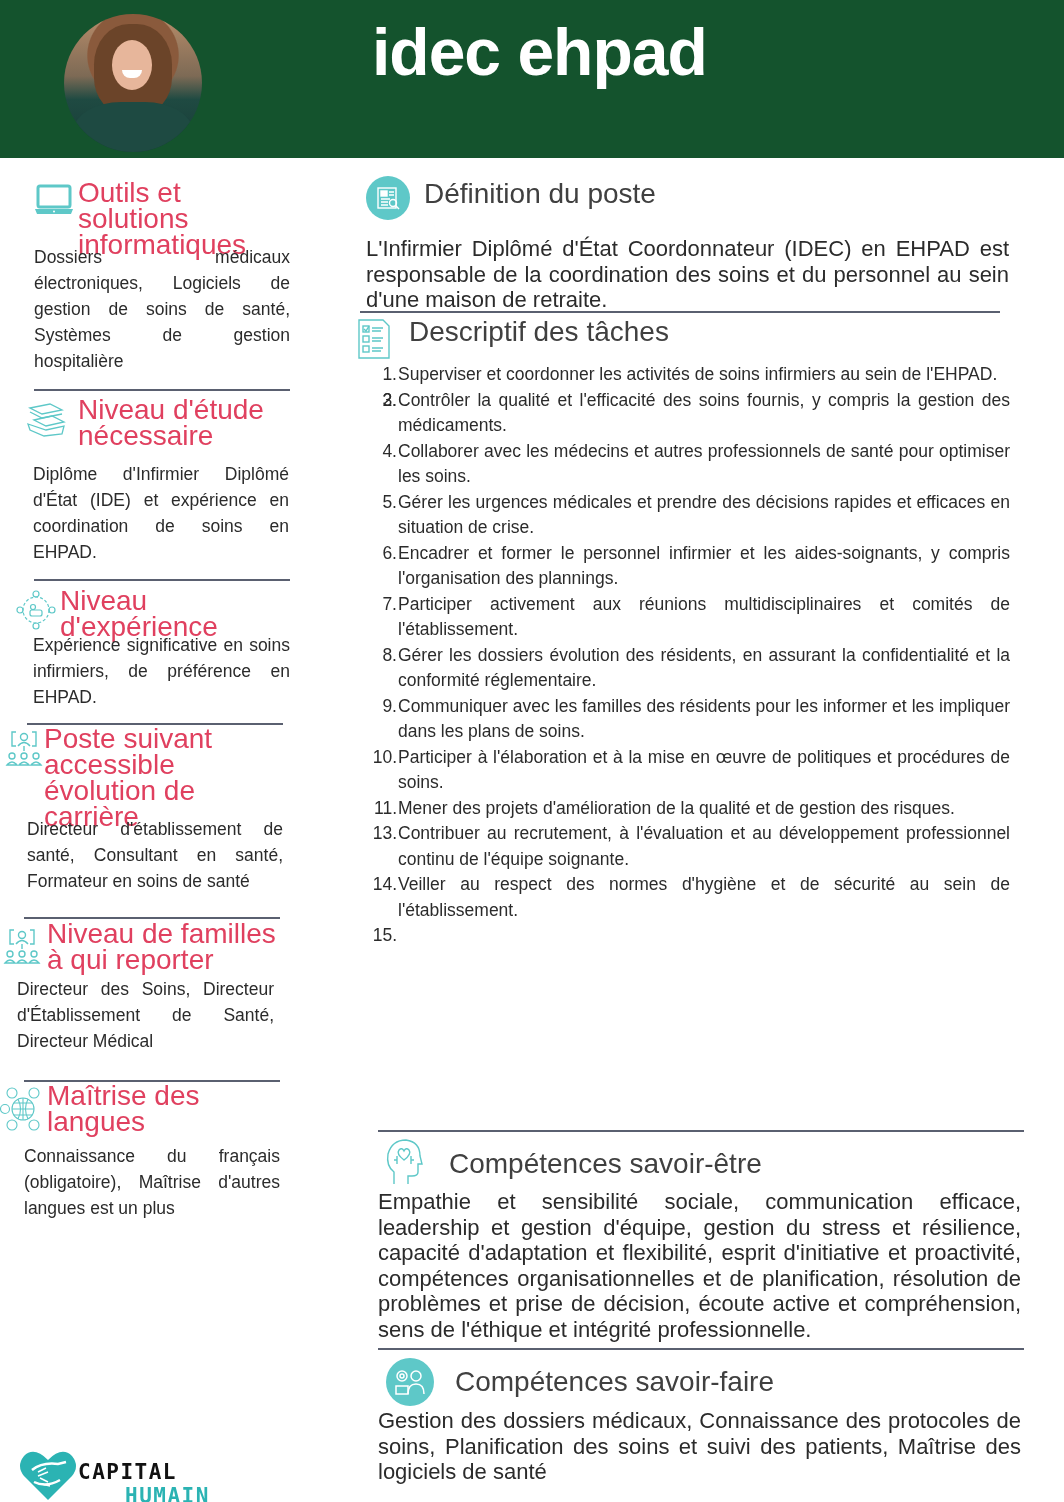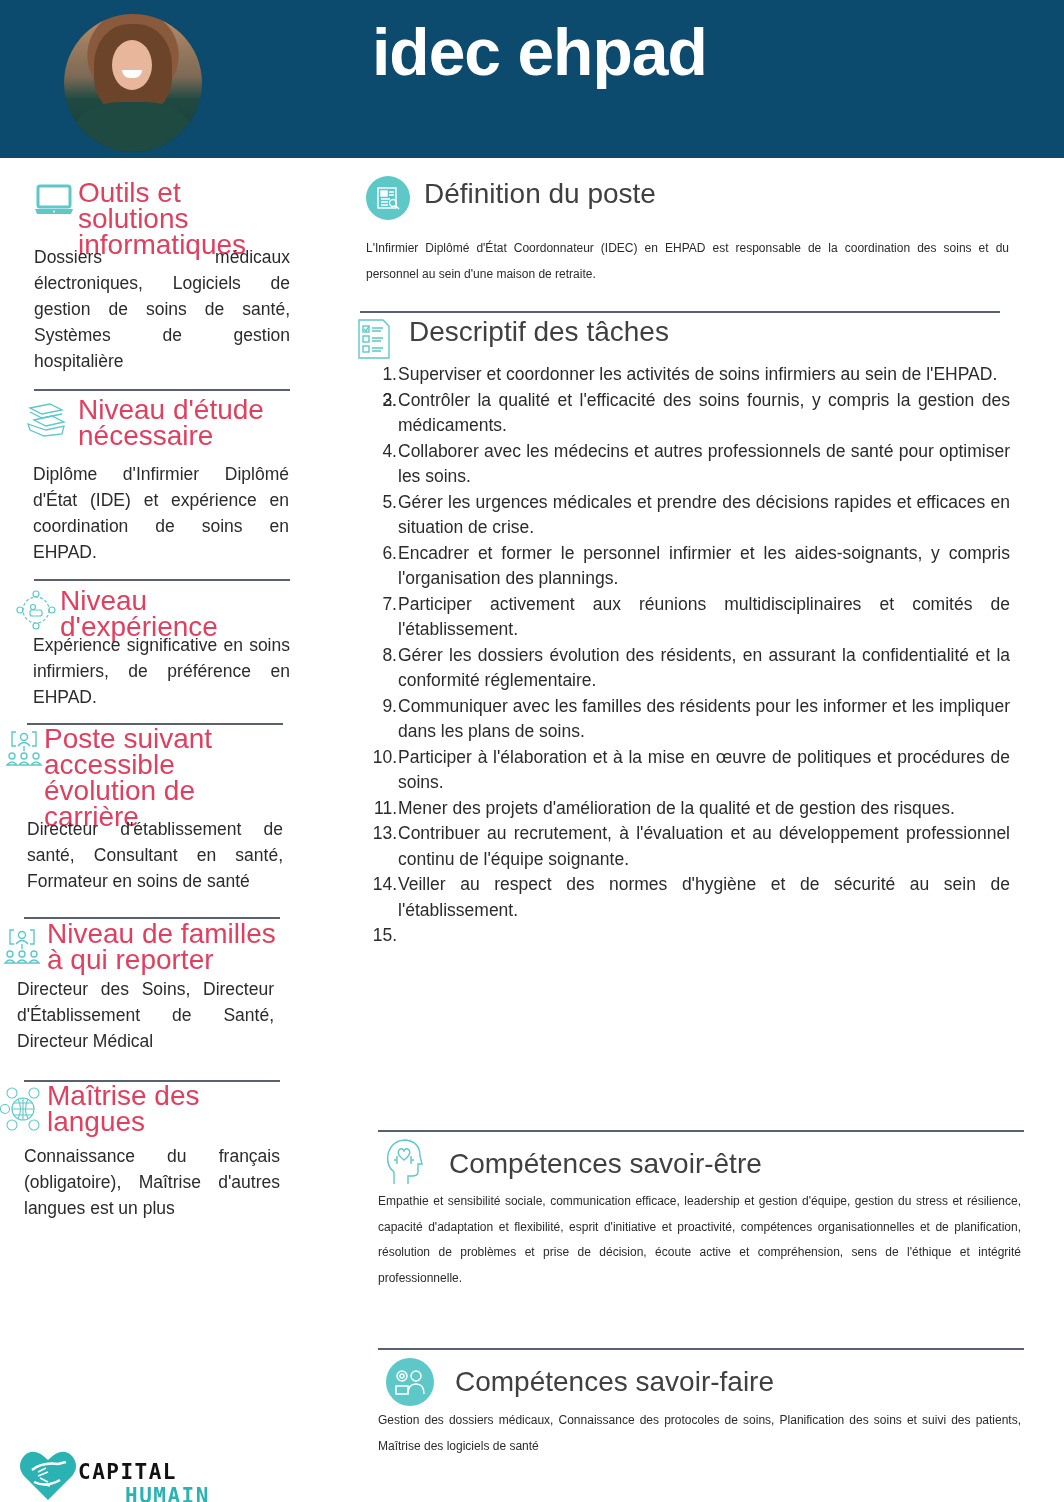--- a/index.html
+++ b/index.html
@@ -1,35 +1,35 @@
 <!DOCTYPE html>
 <html><head>
 <meta charset="utf-8">
 <style>
   * { box-sizing: border-box; margin: 0; padding: 0; }
   html, body { width: 1064px; height: 1502px; background: #ffffff; overflow: hidden; }
   body { font-family: "Liberation Sans", "DejaVu Sans", sans-serif; color: #222; position: relative; }
 
-  .header { position: absolute; left: 0; top: 0; width: 1064px; height: 158px; background: #0c4a6e; }
+  .header { position: absolute; left: 0; top: 0; width: 1064px; height: 158px; background: #14532d; }
   .avatar { position: absolute; left: 64px; top: 14px; width: 138px; height: 138px; border-radius: 50%; overflow: hidden;
             background: radial-gradient(circle at 50% 30%, #e8b9a0 0 18%, #8a5a3c 19% 38%, transparent 39%),
                         linear-gradient(180deg, #b98d6a 0%, #7d6a55 45%, #1f4a42 62%, #173c36 100%); }
   .avatar .face { position: absolute; left: 48px; top: 26px; width: 40px; height: 50px; border-radius: 50%; background: #e7b69b; }
   .avatar .hair { position: absolute; left: 30px; top: 10px; width: 78px; height: 90px; border-radius: 45% 45% 40% 40%; background: #6b4429; }
   .avatar .shirt { position: absolute; left: 10px; top: 88px; width: 118px; height: 70px; border-radius: 40% 40% 0 0; background: #1e4a42; }
   .avatar .smile { position: absolute; left: 58px; top: 56px; width: 20px; height: 8px; border-radius: 0 0 10px 10px; background: #fff; }
   .title { position: absolute; left: 372px; top: 14px; font-size: 66px; font-weight: bold; color: #ffffff; letter-spacing: -1px; }
   .left-head { position: absolute; font-size: 28px; color: #e0405f; line-height: 26px; }
   .left-body { position: absolute; font-size: 17.5px; color: #2b2b2b; line-height: 26px; text-align: justify; }
   .rule { position: absolute; height: 2px; background: #5a6070; }
   .ico { position: absolute; }
 
   
   .sec-title { position: absolute; font-size: 28px; color: #404040; }
-  .para { position: absolute; font-size: 12px; color: #2b2b2b; line-height: 25.5px; text-align: justify; }
+  .para { position: absolute; font-size: 22px; color: #2b2b2b; line-height: 25.5px; text-align: justify; }
   .tasks { position: absolute; left: 366px; top: 362px; width: 644px; list-style: none; }
   .tasks li { position: relative; padding-left: 32px; font-size: 17.5px; line-height: 25.5px; color: #2b2b2b; text-align: justify; }
   .tasks li .num { position: absolute; left: 0; width: 31px; text-align: right; }
   .round-ico { position: absolute; border-radius: 50%; background: #5ec8c8; }
 
   .logo { position: absolute; left: 18px; top: 1448px; width: 270px; height: 54px; }
   .logo-text { position: absolute; left: 60px; top: 12px; font-size: 21px; font-weight: bold; letter-spacing: 1.5px; font-family: "DejaVu Sans Mono", "Liberation Mono", monospace; }
   .logo-text .c { color: #111; }
   .logo-text .h { color: #2bb3b3; margin-left: 47px; }
 </style>

